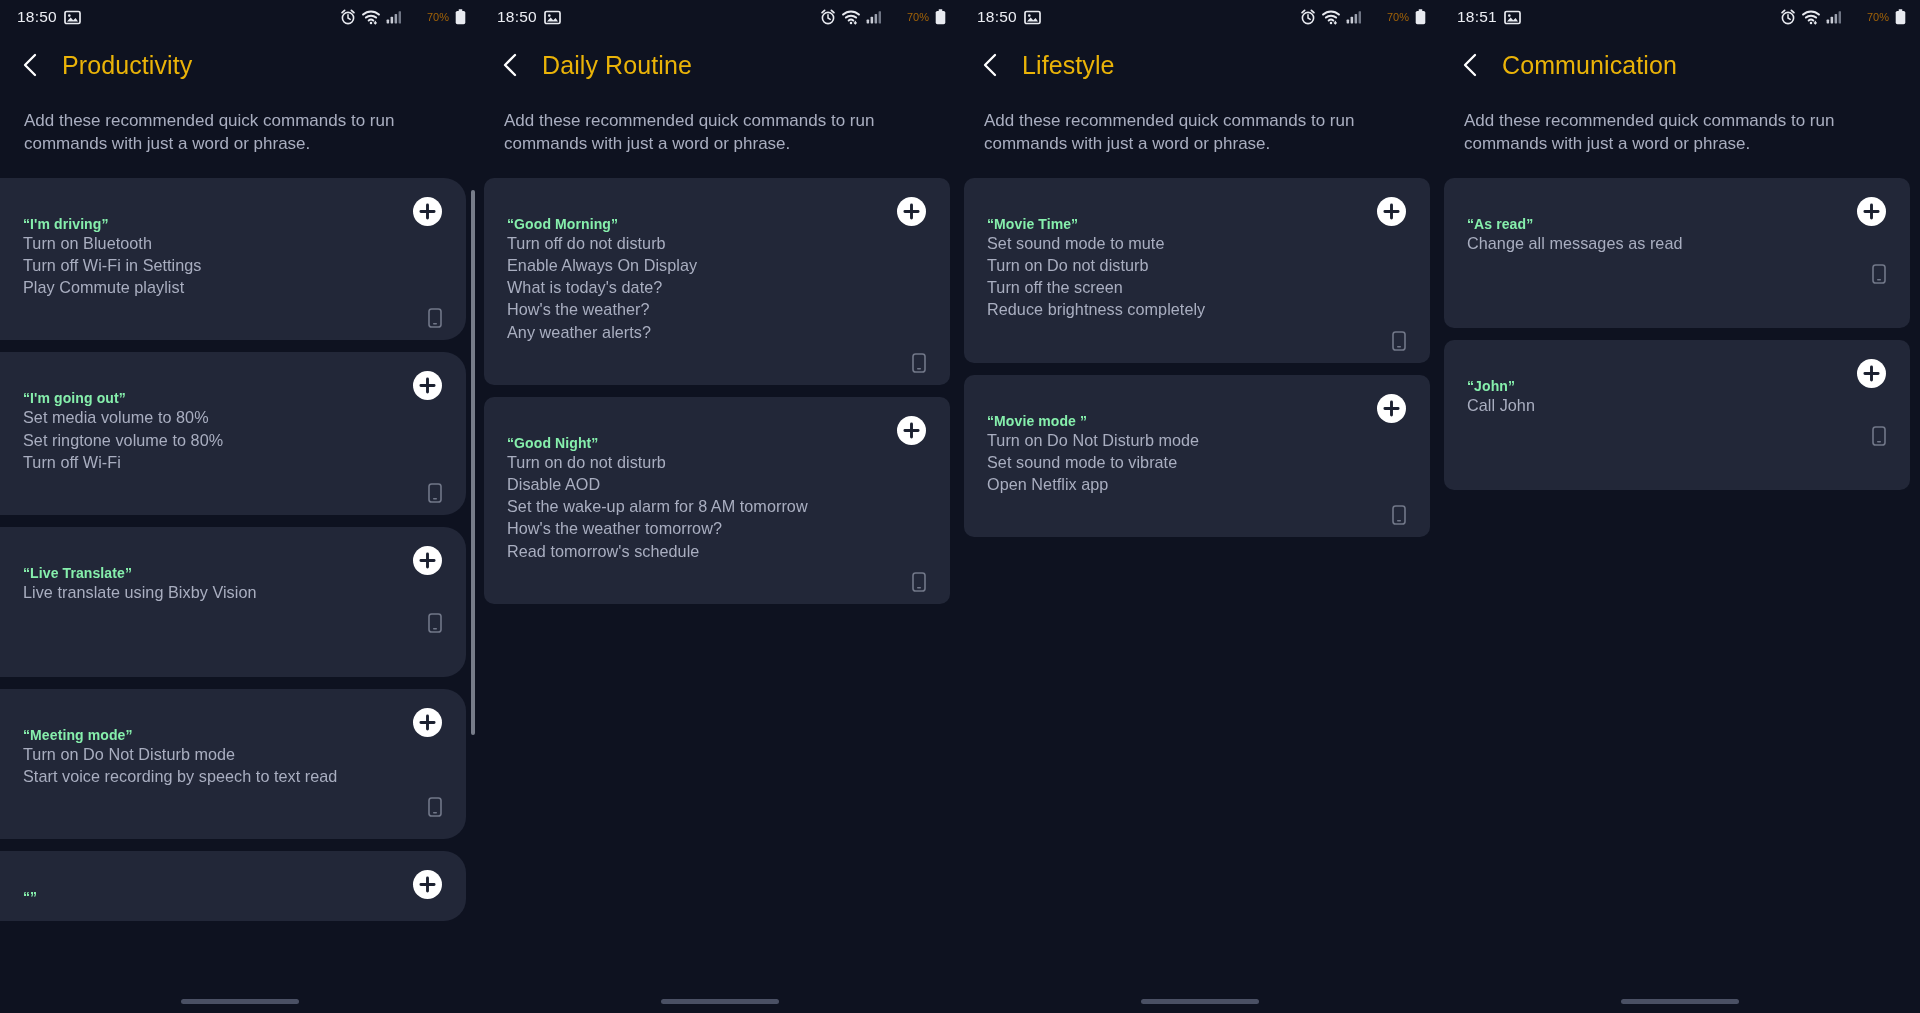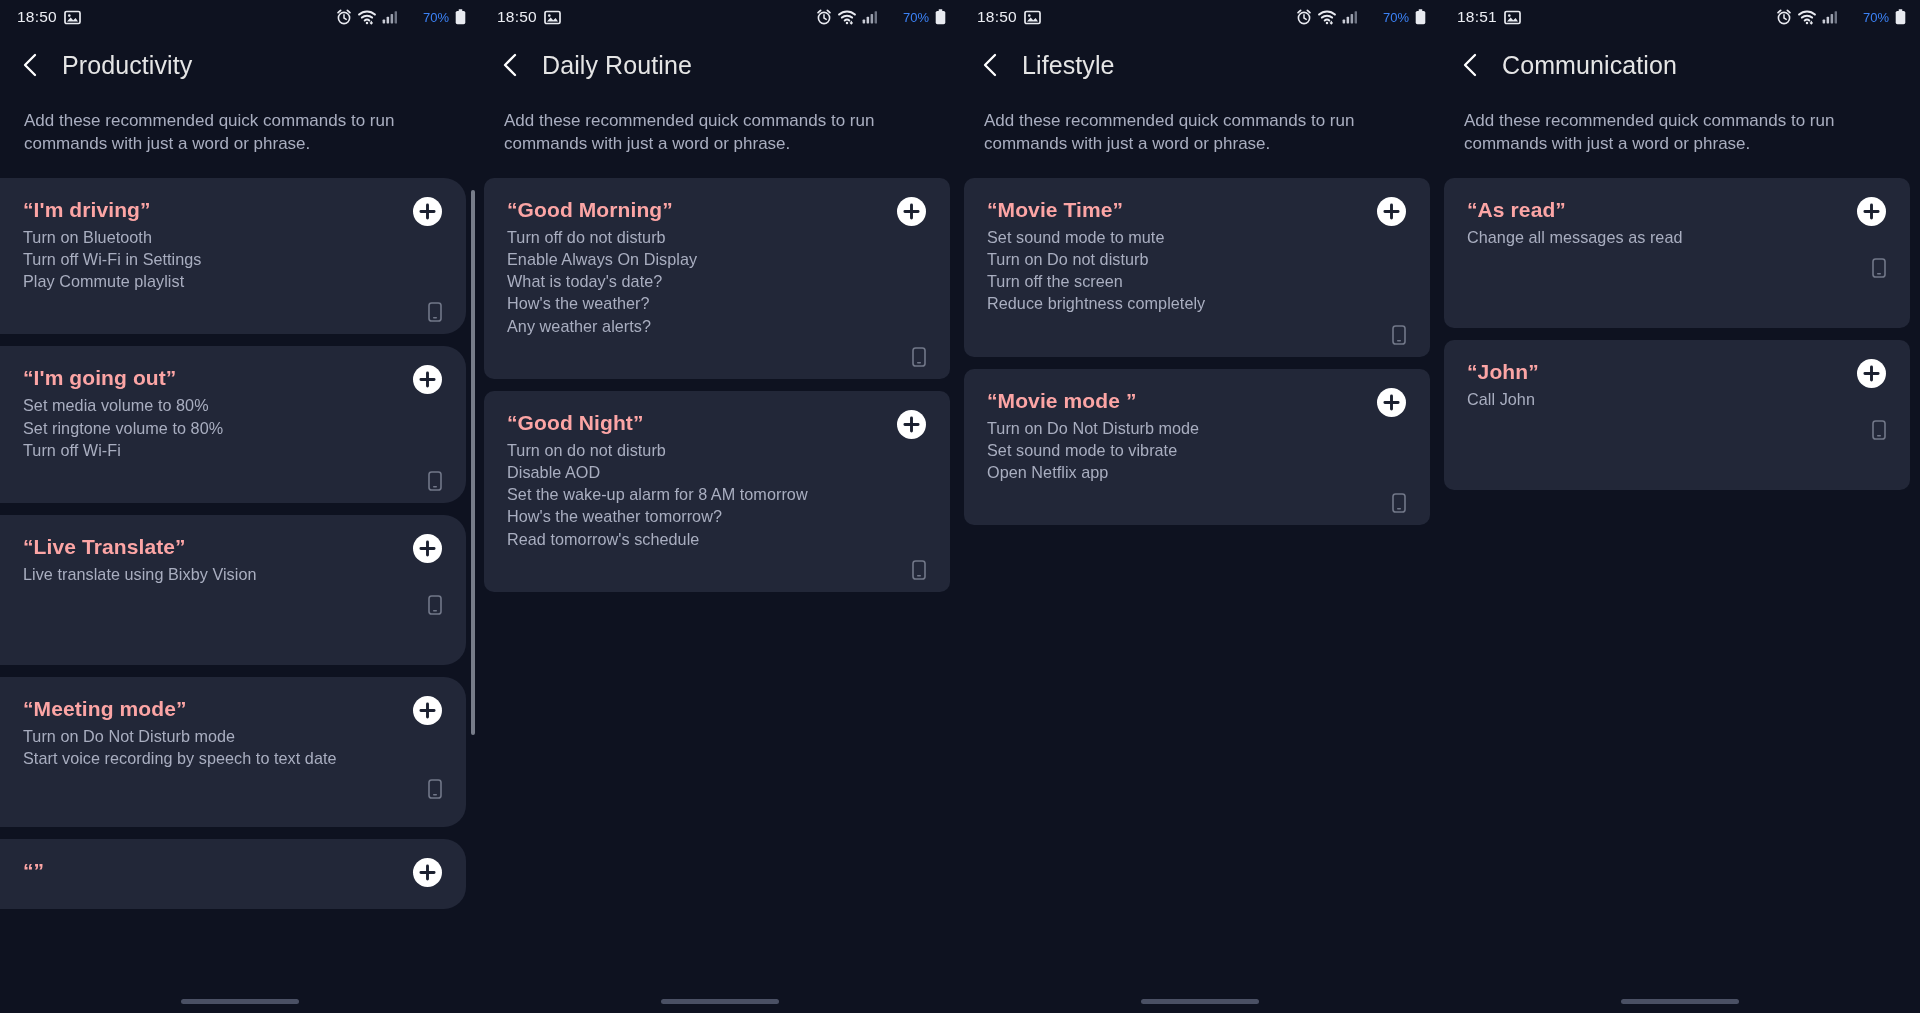--- a/index.html
+++ b/index.html
@@ -33,38 +33,38 @@
     padding:0 14px 0 17px;
     font-size:15px;
     color:#e8eaf0;
     letter-spacing:.2px;
   }
   .sb-left{ display:flex; align-items:center; gap:7px; }
   .sb-right{ display:flex; align-items:center; gap:6px; }
   .sb-time{ font-size:15.5px; color:#eceef4; font-weight:400; }
   .ic{ display:inline-block; line-height:0; }
   .ic svg{ display:block; }
-  .sb-batt-text{ font-size:13px; color:#3b82f6; margin-left:20px; letter-spacing:0; }
+  .sb-batt-text{ font-size:11px; color:#a16207; margin-left:20px; letter-spacing:0; }
 
   
   .appbar{
     height:62px;
     display:flex;
     align-items:center;
     padding-left:16px;
     gap:16px;
   }
   .back-btn{
     width:30px; height:30px;
     display:flex; align-items:center; justify-content:center;
     cursor:pointer;
   }
   .title{
     font-size:25px;
-    color:#e5e5e5;
+    color:#eab308;
     font-weight:400;
     letter-spacing:.1px;
   }
 
   
   .desc{
     padding:14px 22px 0 24px;
     font-size:17px;
     line-height:1.35;
     color:#a9aec0;
@@ -84,25 +84,26 @@
     padding:18px 22px 10px 23px;
     min-height:150px;
   }
   .p1 .card{ margin:0 14px 12px 0; border-radius:0 22px 22px 0; padding-left:23px; }
   .card-head{
     display:flex;
     align-items:flex-start;
     justify-content:space-between;
   }
   .card-title{
-    font-size:21px;
+    font-size:14px;
     font-weight:bold;
-    color:#fca5a5;
+    color:#86efac;
     letter-spacing:.1px;
     padding-top:2px;
+    margin-top:18px;
   }
   .plus-btn{
     width:29px; height:29px;
     border-radius:50%;
     background:#ffffff;
     display:flex; align-items:center; justify-content:center;
     flex:0 0 29px;
     cursor:pointer;
     margin-top:1px;
     margin-right:2px;
@@ -306,21 +307,21 @@
           <div class="card-head">
             <div class="card-title">“Meeting mode”</div>
             <div class="plus-btn">
               <svg width="17" height="17" viewBox="0 0 17 17">
                 <path d="M8.5 1.9 V15.1 M1.9 8.5 H15.1" stroke="#1b2030" stroke-width="2.9" stroke-linecap="round"></path>
               </svg>
             </div>
           </div>
           <div class="card-lines">
             <div class="card-line">Turn on Do Not Disturb mode</div>
-            <div class="card-line">Start voice recording by speech to text date</div>
+            <div class="card-line">Start voice recording by speech to text read</div>
           </div>
           <div class="card-foot">
             <span class="ic phone-ic">
               <svg width="14" height="20" viewBox="0 0 14 20">
                 <rect x="1" y="1" width="12" height="18" rx="2.6" fill="none" stroke="#7f8597" stroke-width="1.6"></rect>
                 <rect x="5" y="15" width="4" height="1.5" rx="0.7" fill="#7f8597"></rect>
               </svg>
             </span>
           </div>
         </div>

